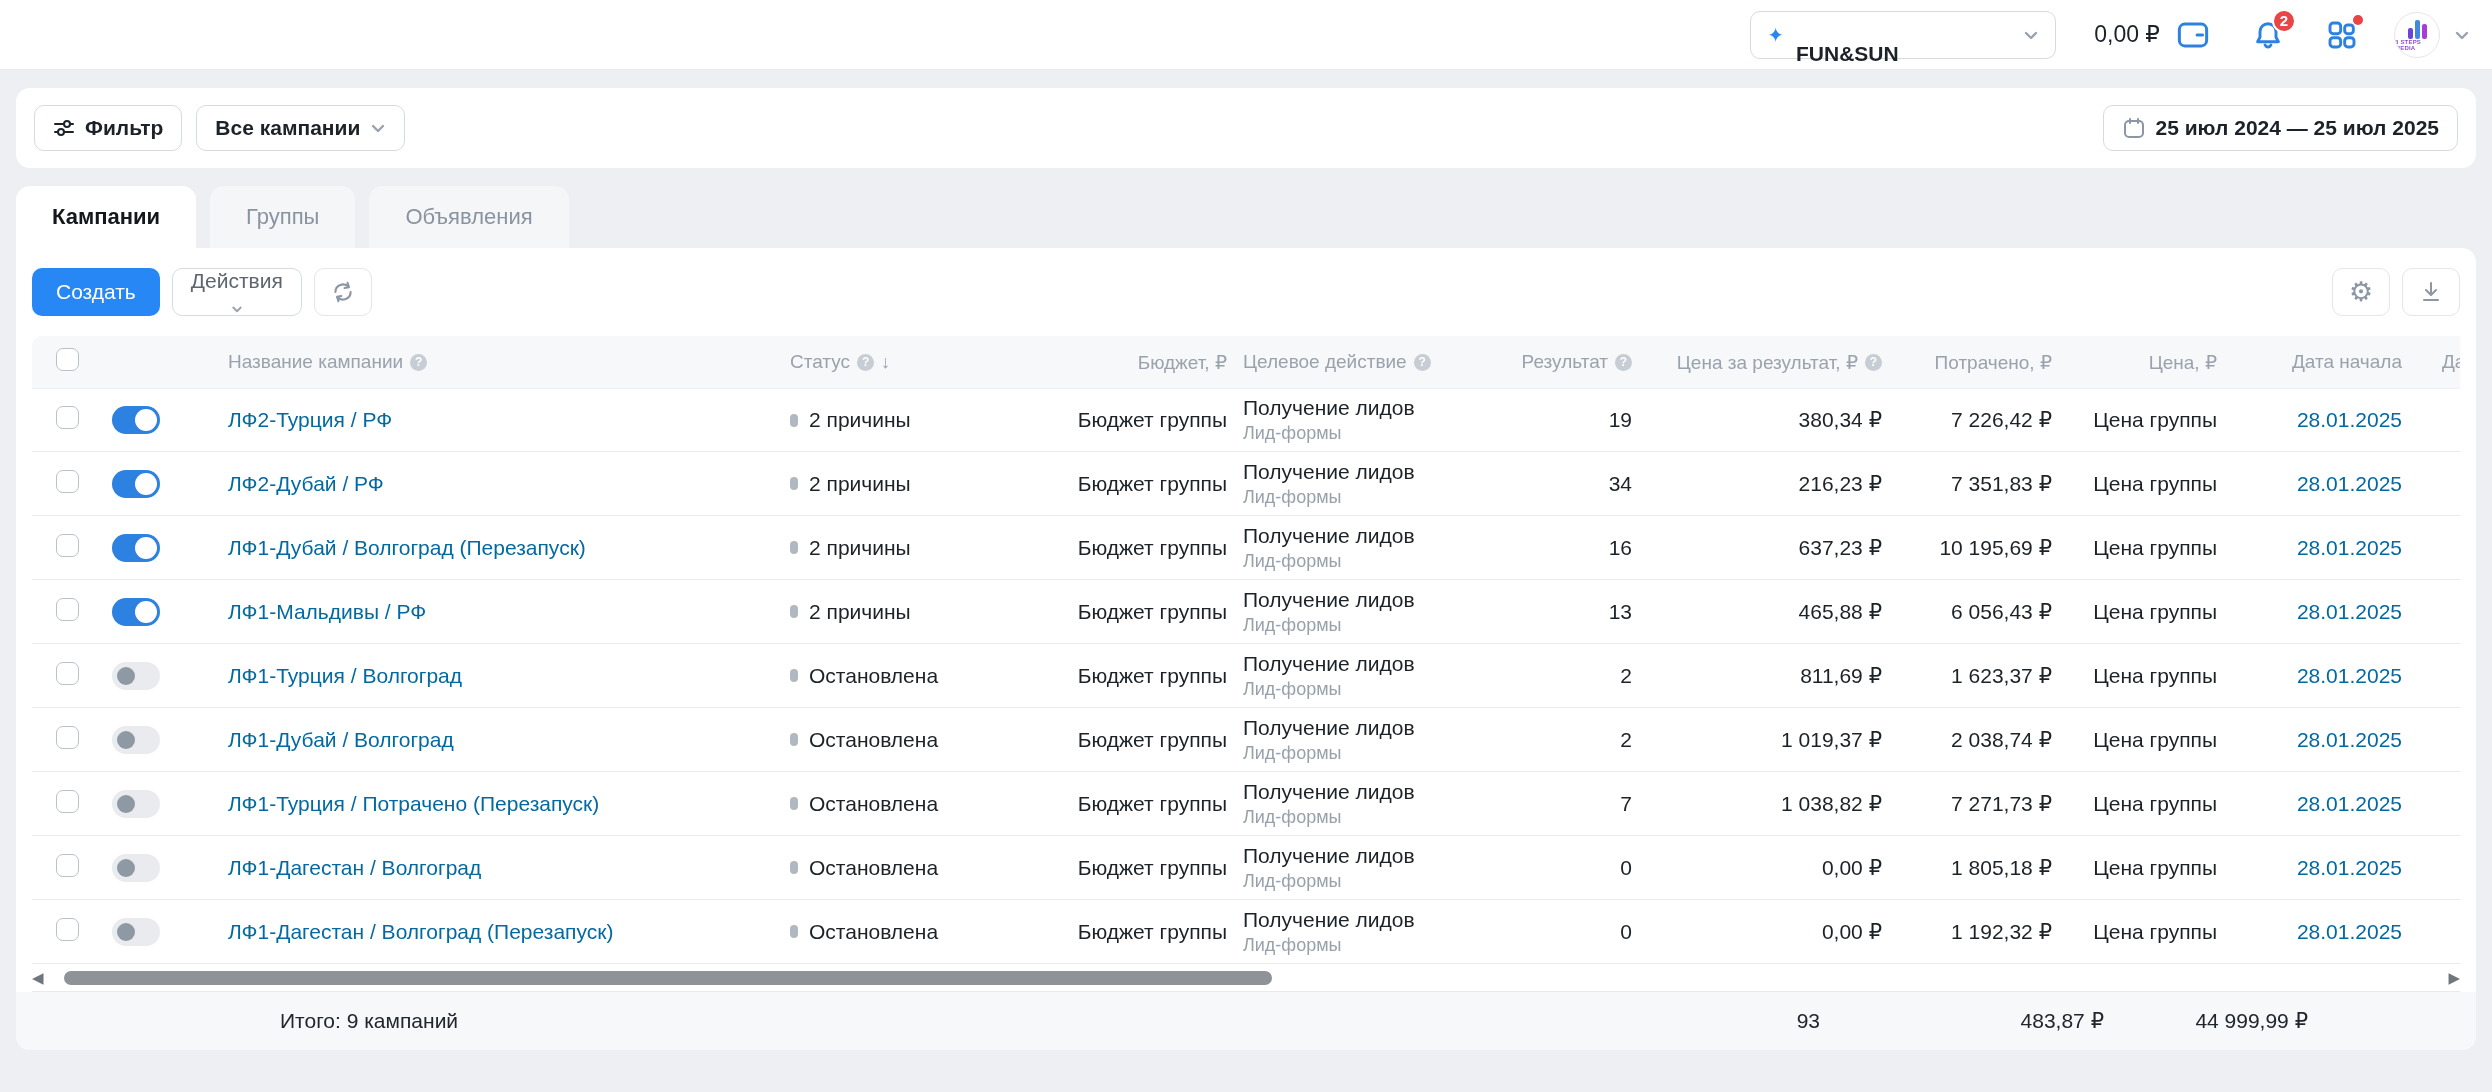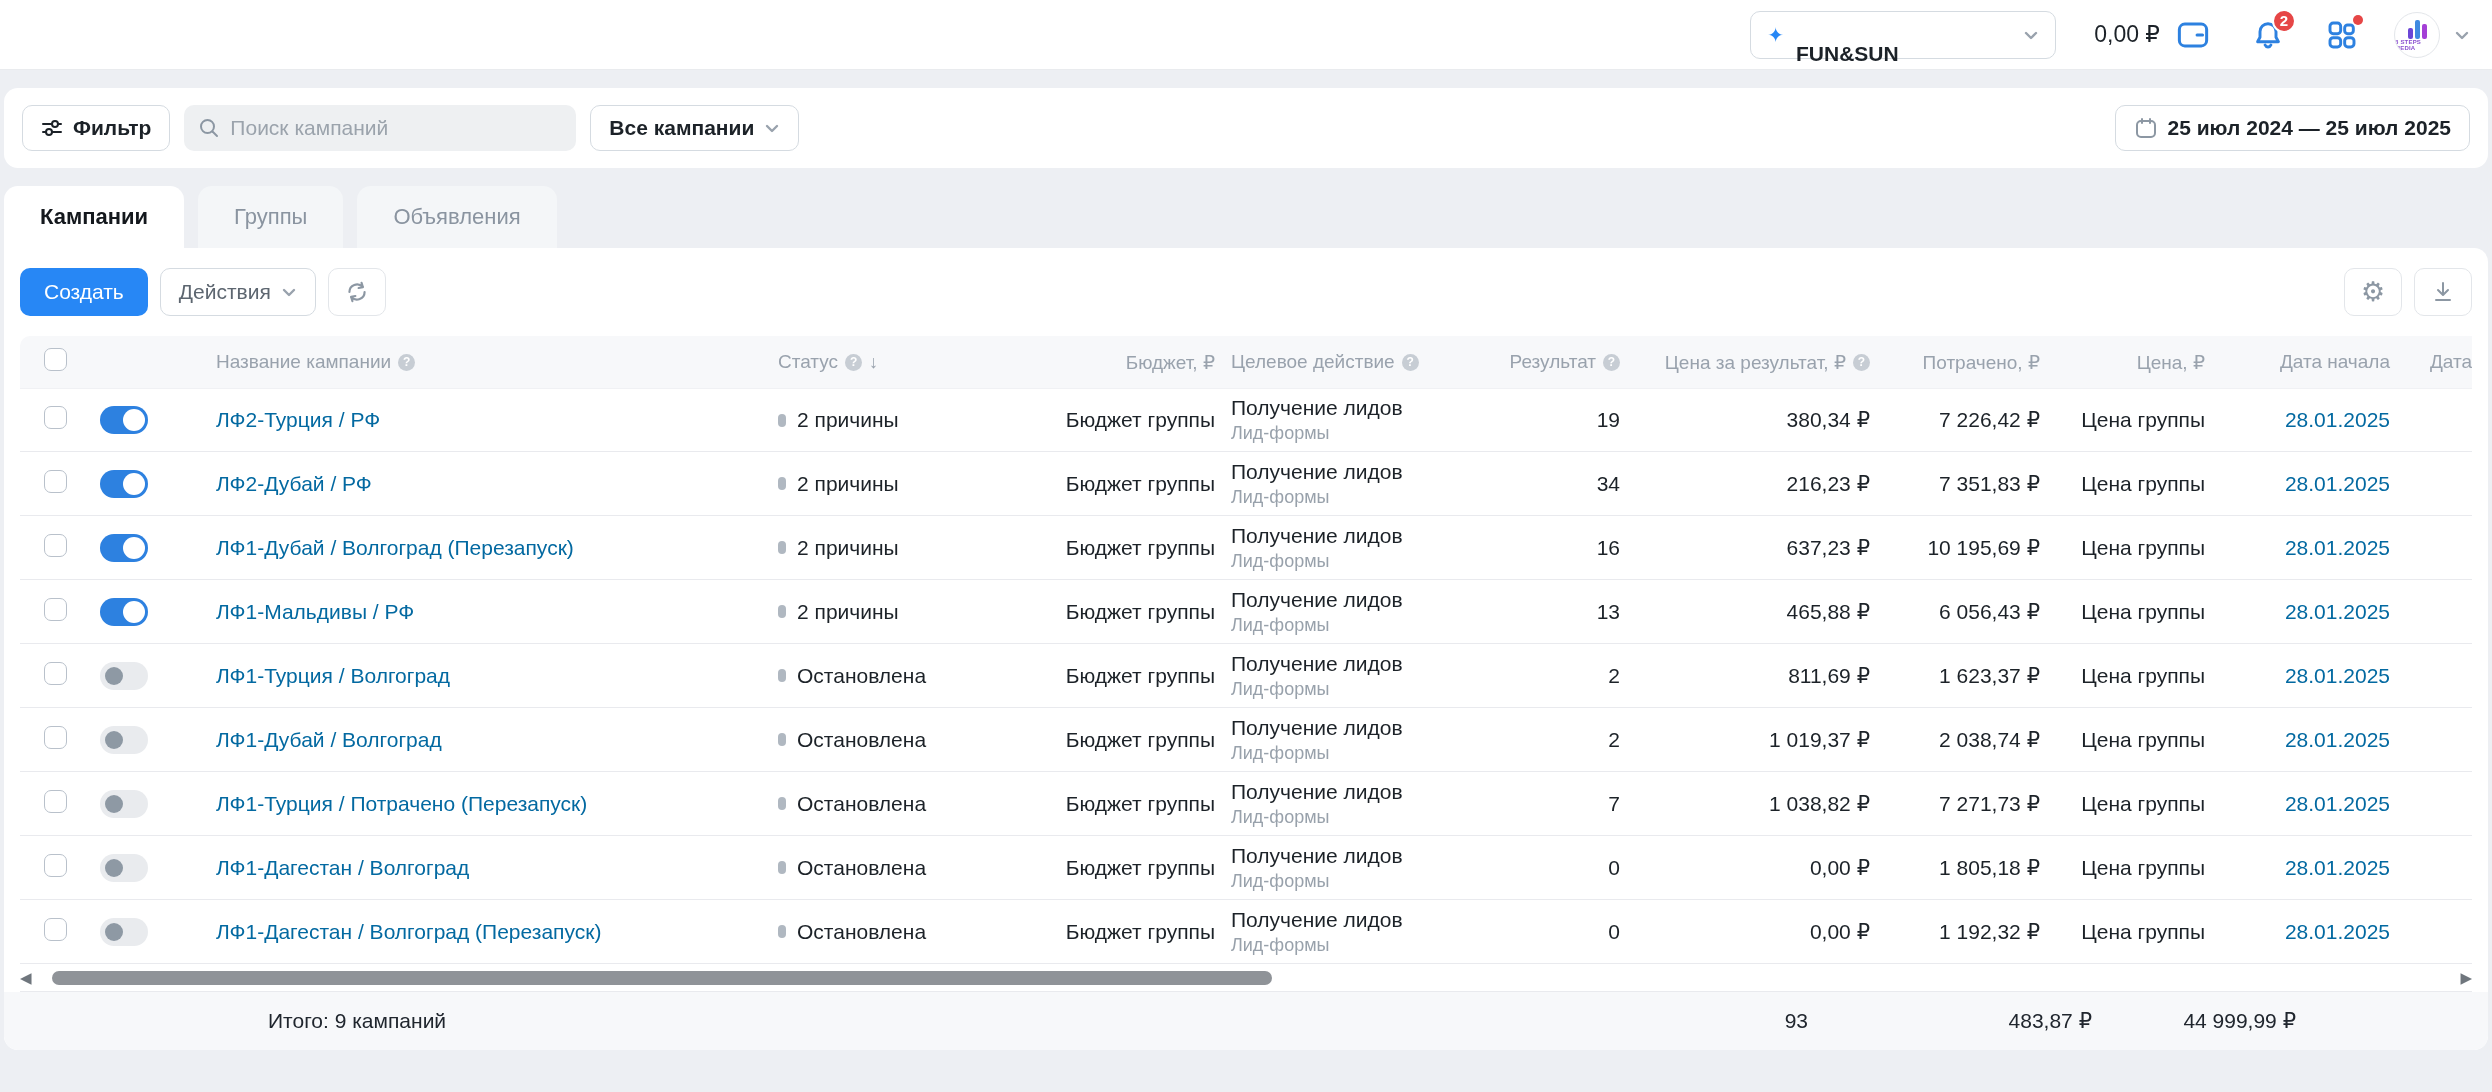--- a/index.html
+++ b/index.html
@@ -39,21 +39,21 @@
     align-items: center; justify-content: center; cursor: pointer; overflow: hidden;
   }
   .avatar .bars { display: flex; align-items: flex-end; gap: 2px; height: 20px; }
   .avatar .bars i { display: block; width: 5px; border-radius: 2px; }
   .avatar .bars i:nth-child(1){ height: 11px; background: #6B46D6; }
   .avatar .bars i:nth-child(2){ height: 19px; background: #3F8AE0; }
   .avatar .bars i:nth-child(3){ height: 15px; background: #A43FD6; }
   .avatar .cap { font-size: 6px; color: #8A4FD0; font-weight: 700; letter-spacing: .2px; }
   .acct-chev { margin-left: 14px; }
   
-  .page { padding: 18px 4px 0; }
+  .page { padding: 18px 16px 0; }
   .filter-card {
     background: #fff; border-radius: 14px; height: 80px; display: flex;
     align-items: center; padding: 0 18px; gap: 14px;
   }
   .btn {
     height: 46px; border: 1px solid #D5DBE1; border-radius: 10px; background: #fff;
     display: inline-flex; align-items: center; gap: 10px; padding: 0 18px;
     font-size: 21px; font-weight: 700; font-family: inherit; color: #1C2228; cursor: pointer;
   }
   .search {
@@ -74,21 +74,21 @@
     background: #F4F6F8; cursor: pointer; border: none; font-family: inherit;
   }
   .tab.active { background: #fff; color: #14181D; font-weight: 700; }
   
   .card { background: #fff; border-radius: 0 14px 14px 14px; }
   .toolbar { display: flex; align-items: center; gap: 12px; padding: 20px 16px; }
   .btn-primary {
     height: 48px; padding: 0 24px; background: #2787F5; color: #fff; border: none;
     border-radius: 10px; font-size: 21px; font-family: inherit; cursor: pointer;
   }
-  .btn-actions { font-weight: 400; color: #5D6670; height: 48px; }
+  .btn-actions { font-weight: 400; color: #5D6670; height: 48px; flex-direction: column; }
   .btn-sq { width: 58px; height: 48px; justify-content: center; padding: 0; border-color: #E3E6EA; }
   .gear-glyph { font-size: 27px; color: #8C97A3; line-height: 1; }
   
   .table-clip { margin: 0 16px; overflow: hidden; }
   .tbl { width: 2564px; }
   .grid-row { display: grid; grid-template-columns: var(--cols); align-items: center; padding-left: 24px; }
   .t-head {
     height: 52px; background: #F7F8FA; border-radius: 10px 10px 0 0;
     color: #99A2AD; font-size: 19px;
   }
@@ -187,27 +187,20 @@
 
   <div class="filter-card">
     <button class="btn">
       <svg class="ic" width="22" height="22" viewBox="0 0 22 22">
         <path d="M2 7h18 M2 15h18" stroke="#1C2228" stroke-width="2" stroke-linecap="round" fill="none"></path>
         <circle cx="14" cy="7" r="3" fill="#fff" stroke="#1C2228" stroke-width="2"></circle>
         <circle cx="8" cy="15" r="3" fill="#fff" stroke="#1C2228" stroke-width="2"></circle>
       </svg>
       <span>Фильтр</span>
     </button>
-    <div class="search">
-      <svg class="ic" width="22" height="22" viewBox="0 0 22 22">
-        <circle cx="9.5" cy="9.5" r="6.5" class="ic-stroke"></circle>
-        <path d="M14.5 14.5 L19 19" class="ic-stroke"></path>
-      </svg>
-      <input type="text" placeholder="Поиск кампаний" style="">
-    </div>
     <button class="btn">
       <span>Все кампании</span>
       <svg class="chev" viewBox="0 0 16 16">
           <polyline points="3,6 8,11 13,6"></polyline>
         </svg>
     </button>
     <span class="spacer"></span>
     <button class="btn">
       <svg class="ic" width="24" height="24" viewBox="0 0 24 24">
         <rect x="3" y="5" width="18" height="16" rx="4" class="ic-stroke"></rect>

